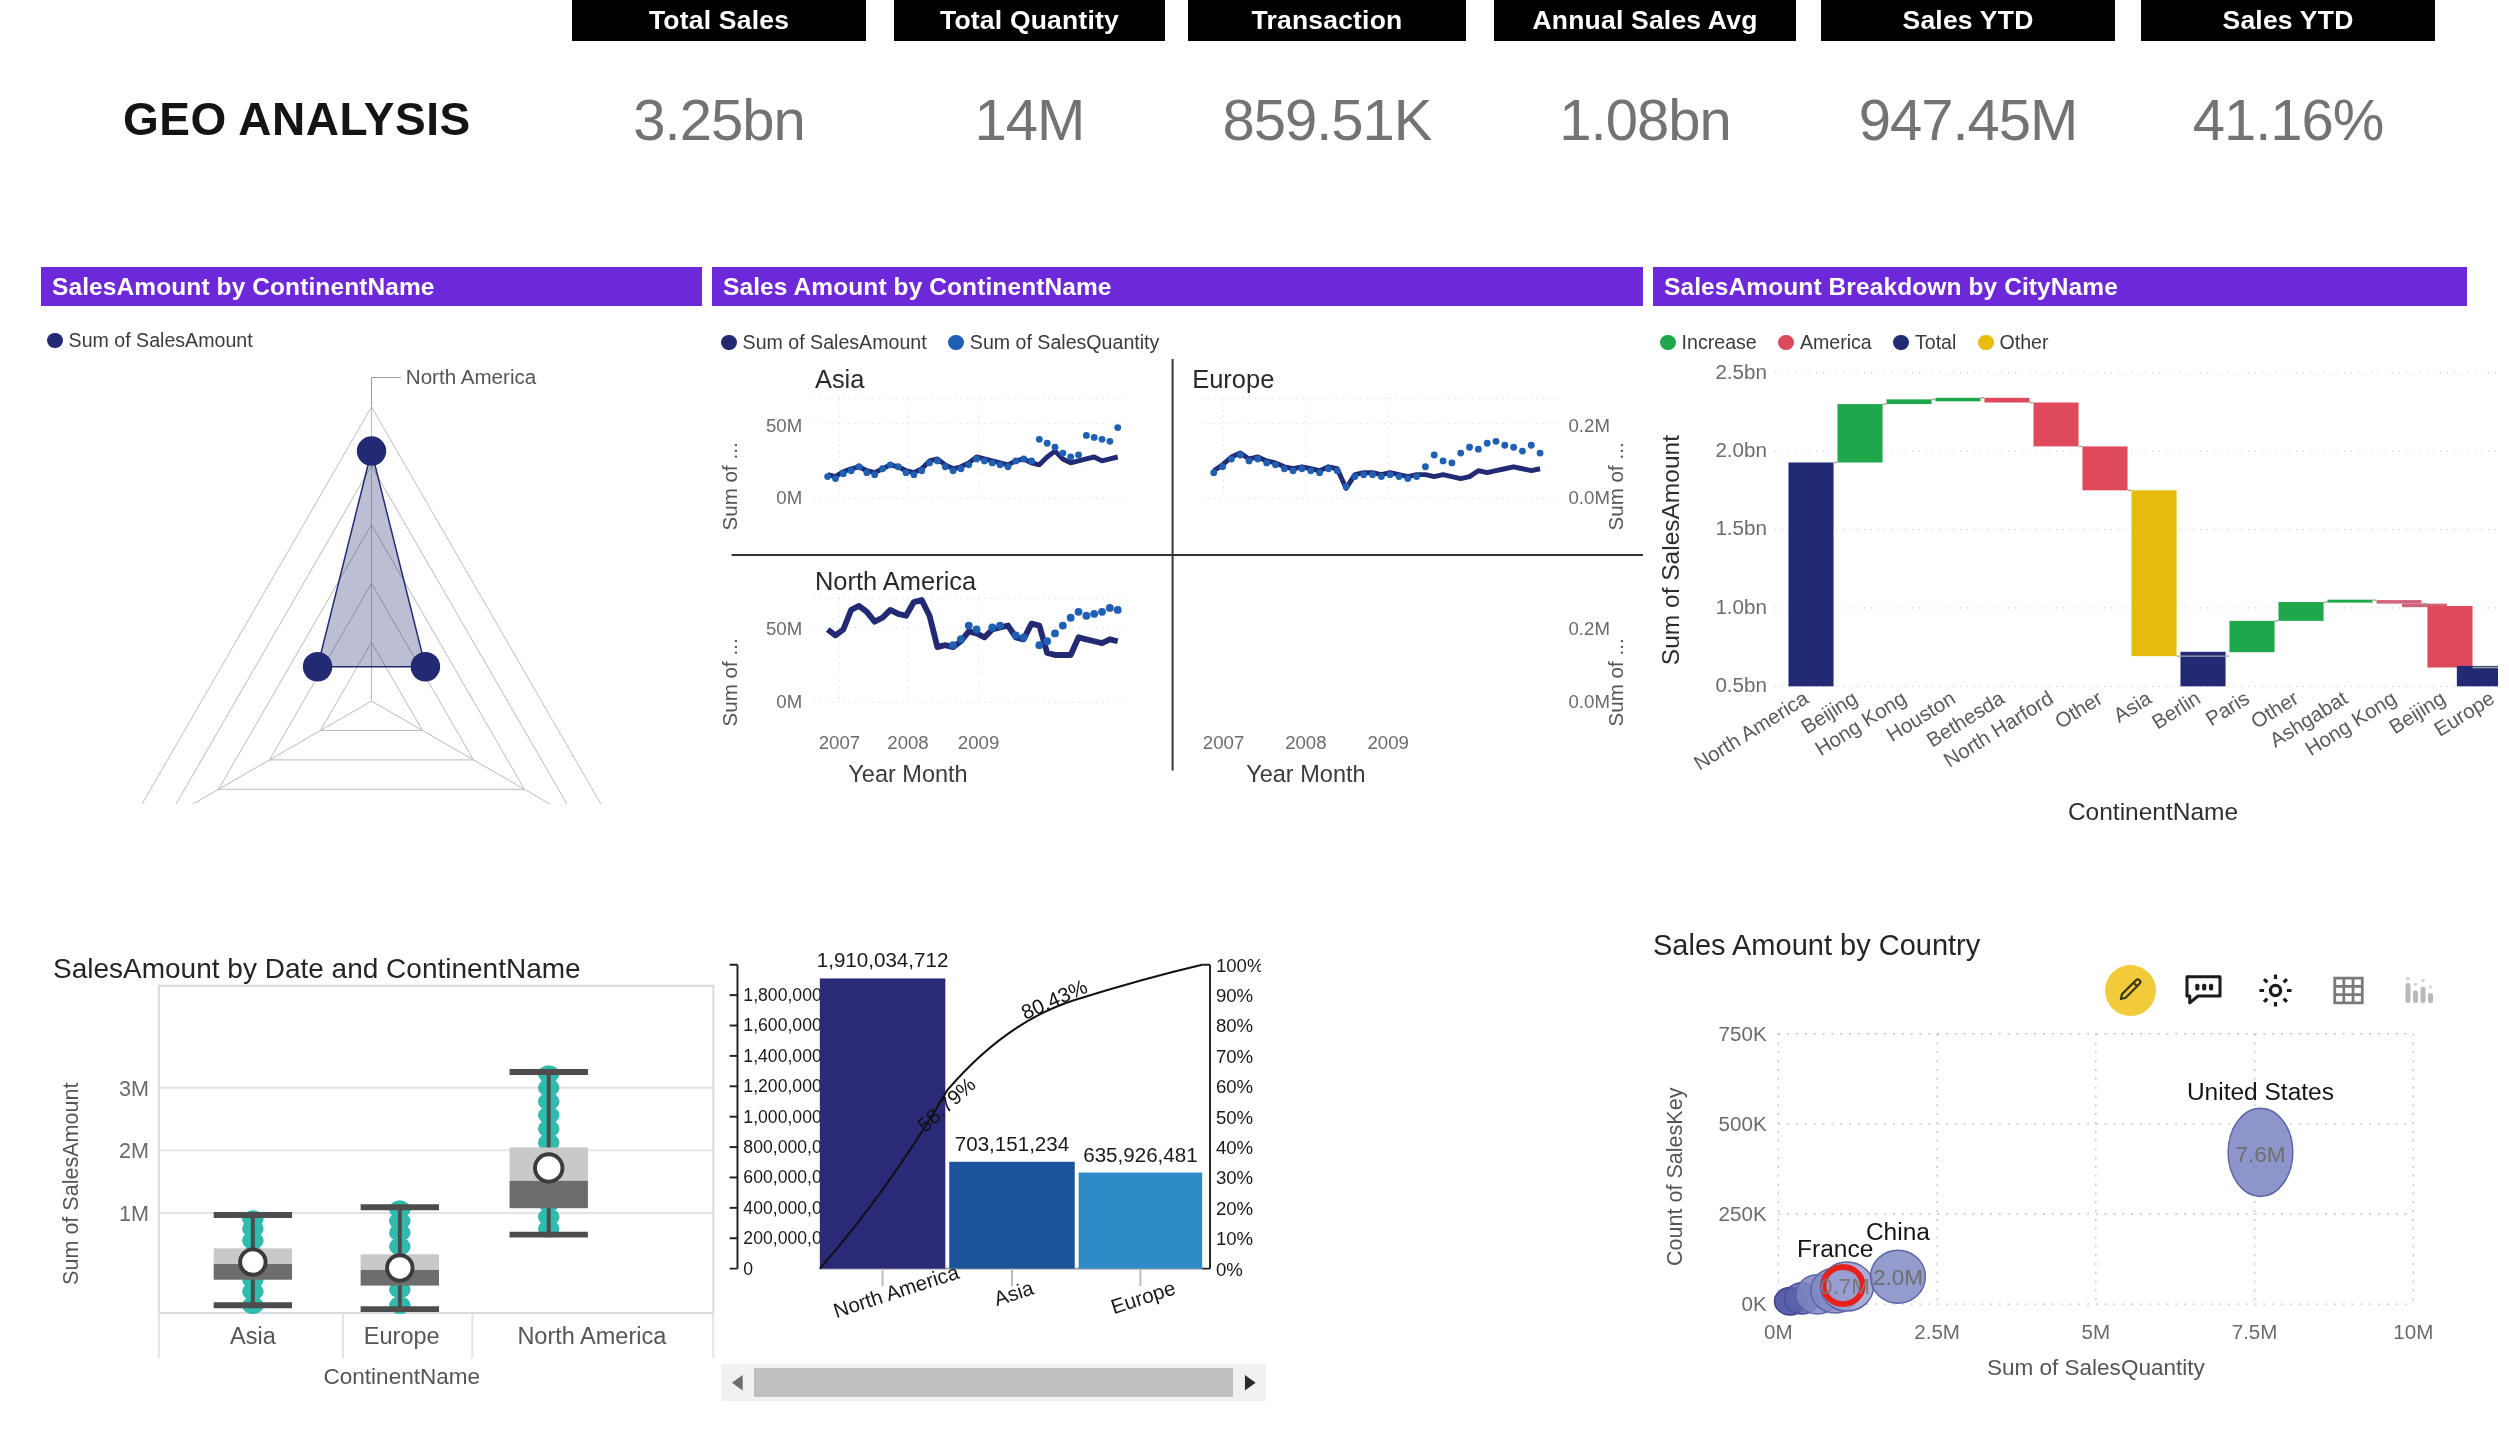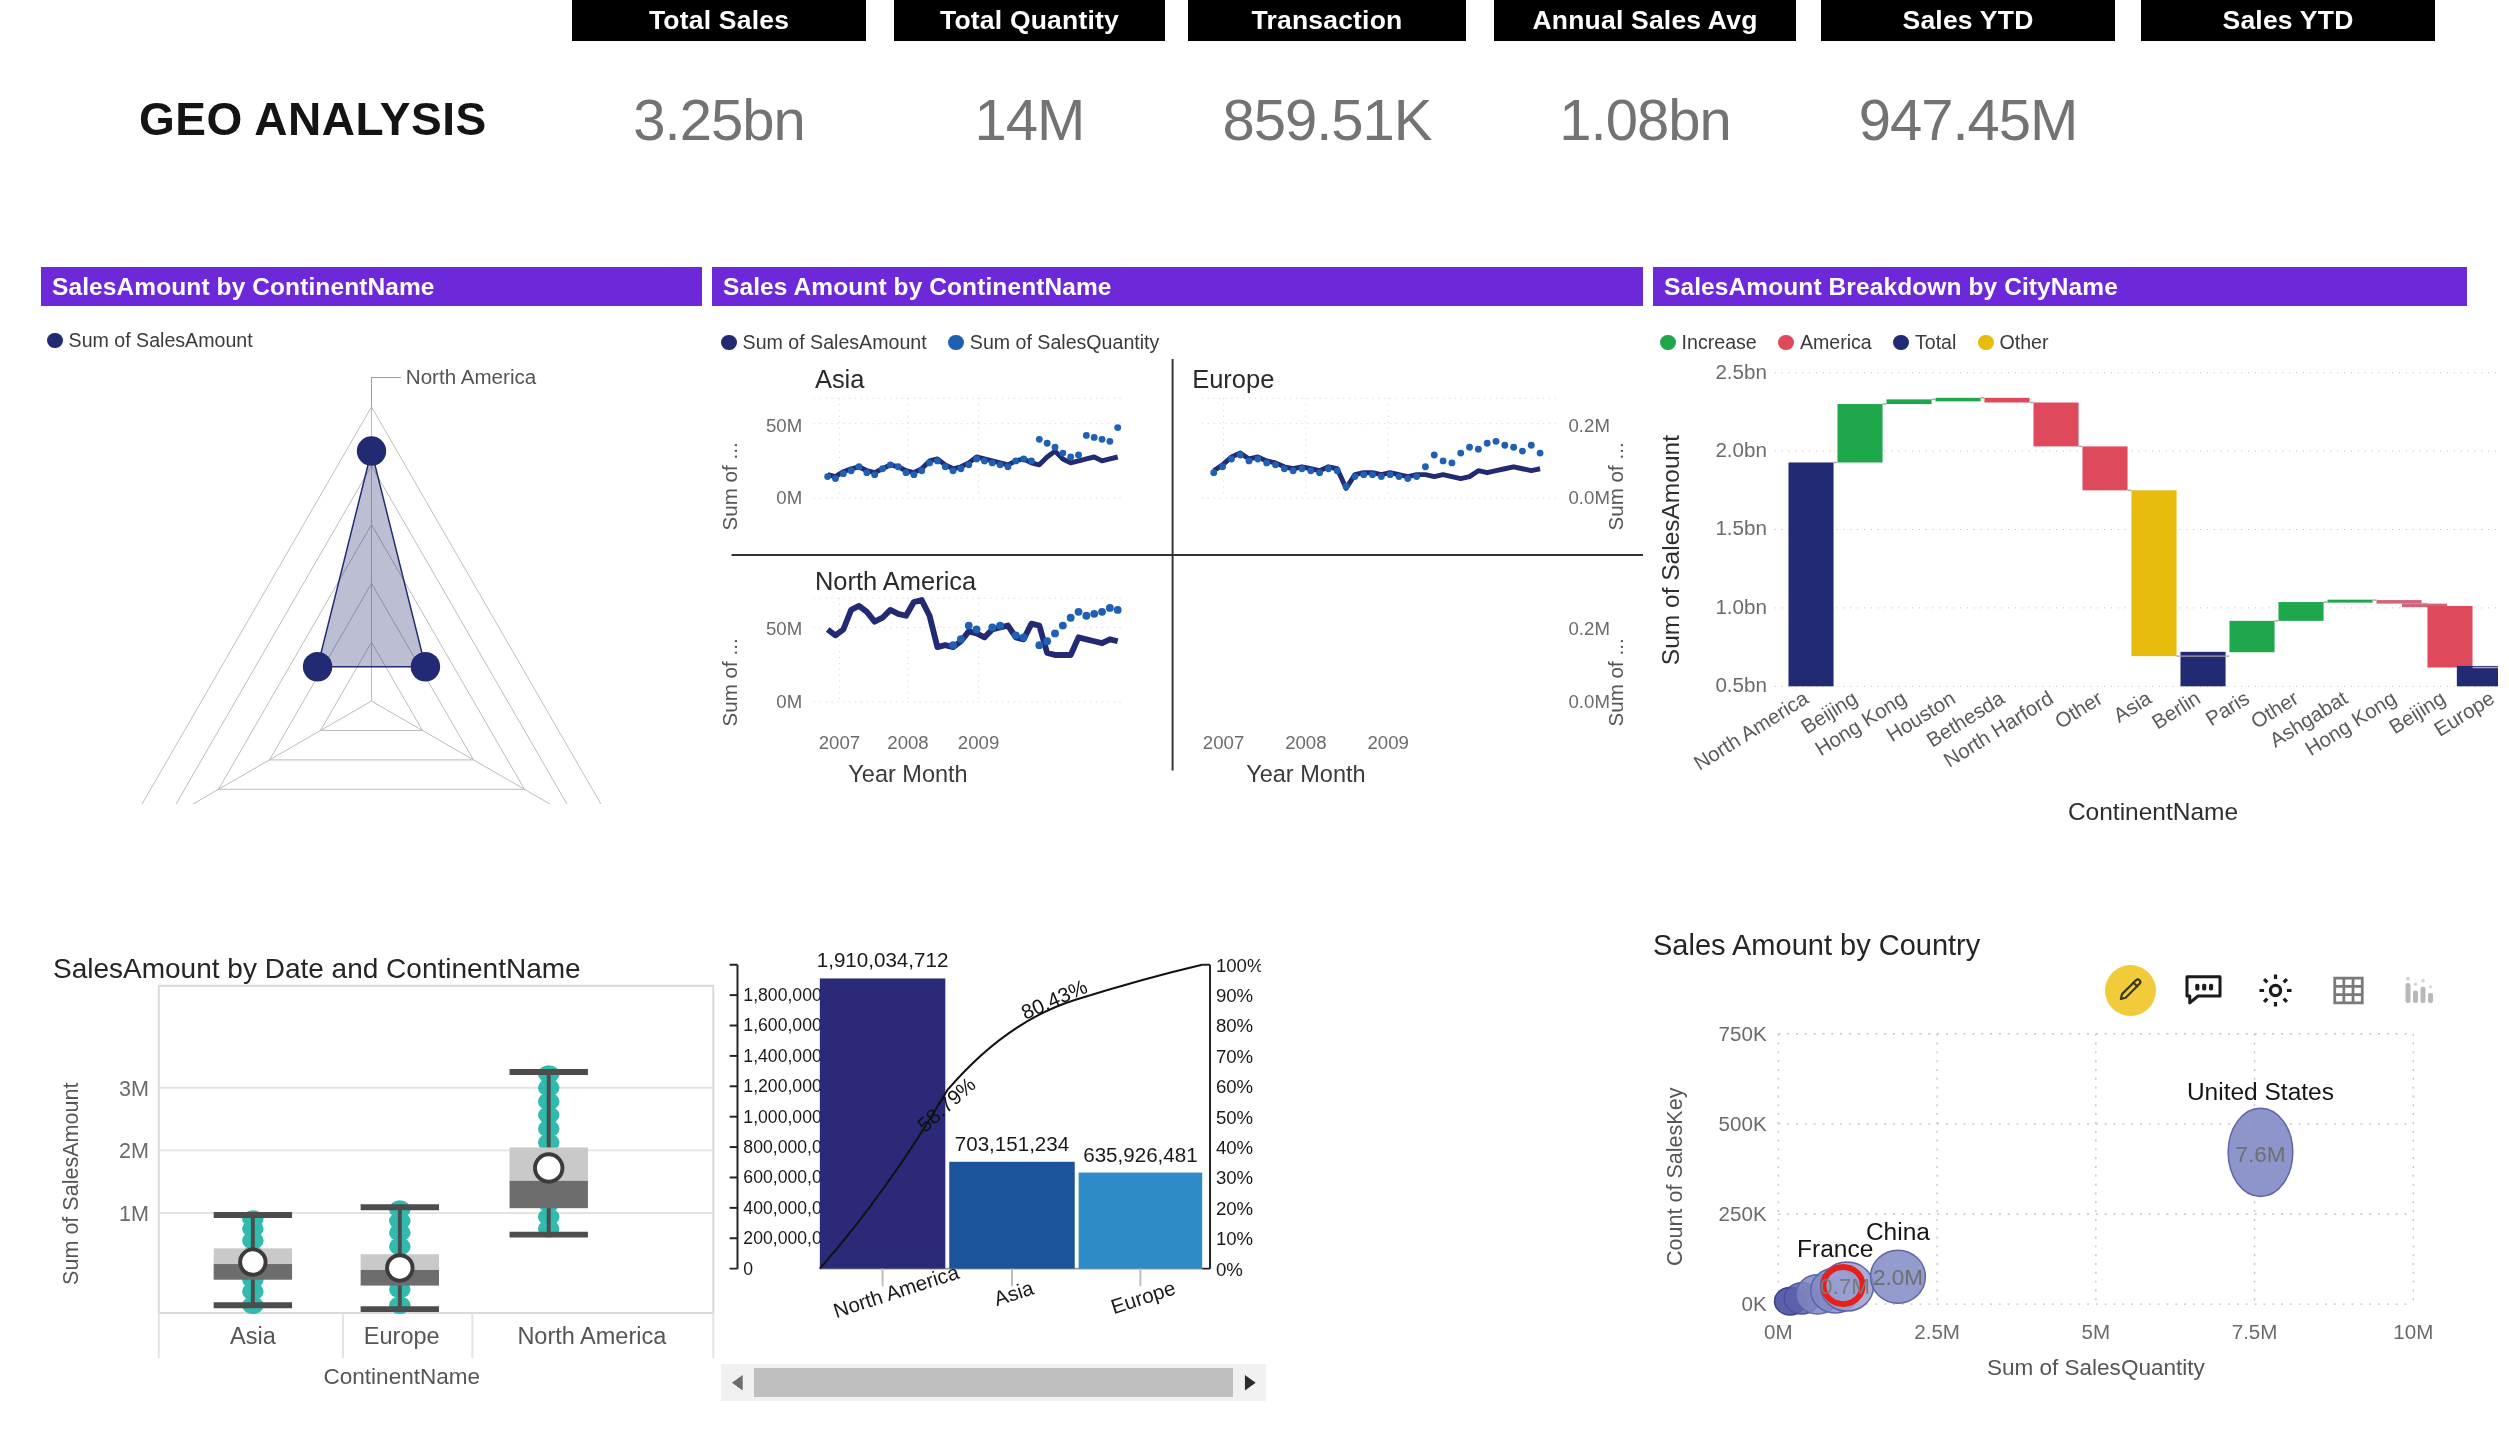--- a/index.html
+++ b/index.html
@@ -5,21 +5,20 @@
   * { box-sizing: border-box; margin:0; padding:0; }
   html,body { width:2509px; height:1451px; background:#ffffff; overflow:hidden; }
   body { font-family:"Liberation Sans", sans-serif; color:#1a1a1a; }
 
   
   #header { position:absolute; left:0; top:0; width:2509px; height:257px; }
   #geo-title {
     position:absolute; left:123px; top:92px;
     font-size:46px; font-weight:bold; letter-spacing:0.5px; color:#141414;
     font-family:"Liberation Sans", sans-serif;
-    margin-left:16px;
   }
   .kpi { position:absolute; top:0; }
   .kpi-label {
     height:41px; background:#000000; color:#ffffff;
     display:flex; align-items:center; justify-content:center;
     font-size:26.5px; font-weight:bold; letter-spacing:0.2px;
     white-space:nowrap;
   }
   .kpi-value {
     margin-top:45px; text-align:center; color:#737373;
@@ -81,20 +80,21 @@
   <div class="kpi" style="left:1494px;width:302px;">
     <div class="kpi-label">Annual Sales Avg</div>
     <div class="kpi-value">1.08bn</div>
   </div>
   <div class="kpi" style="left:1821px;width:294px;">
     <div class="kpi-label">Sales YTD</div>
     <div class="kpi-value">947.45M</div>
   </div>
   <div class="kpi" style="left:2141px;width:294px;">
     <div class="kpi-label">Sales YTD</div>
+    <div class="kpi-value">41.16%</div>
   </div>
 </div>
 
 <div class="panel-bar" style="left:41px; top:267px; width:661px;">SalesAmount by ContinentName</div>
 
 <div class="legend" style="left:47px; top:329px;">
   <span class="legend-item">
     <i class="legend-dot" style="background:#212A72"></i>
     <span>Sum of SalesAmount</span>
   </span>

